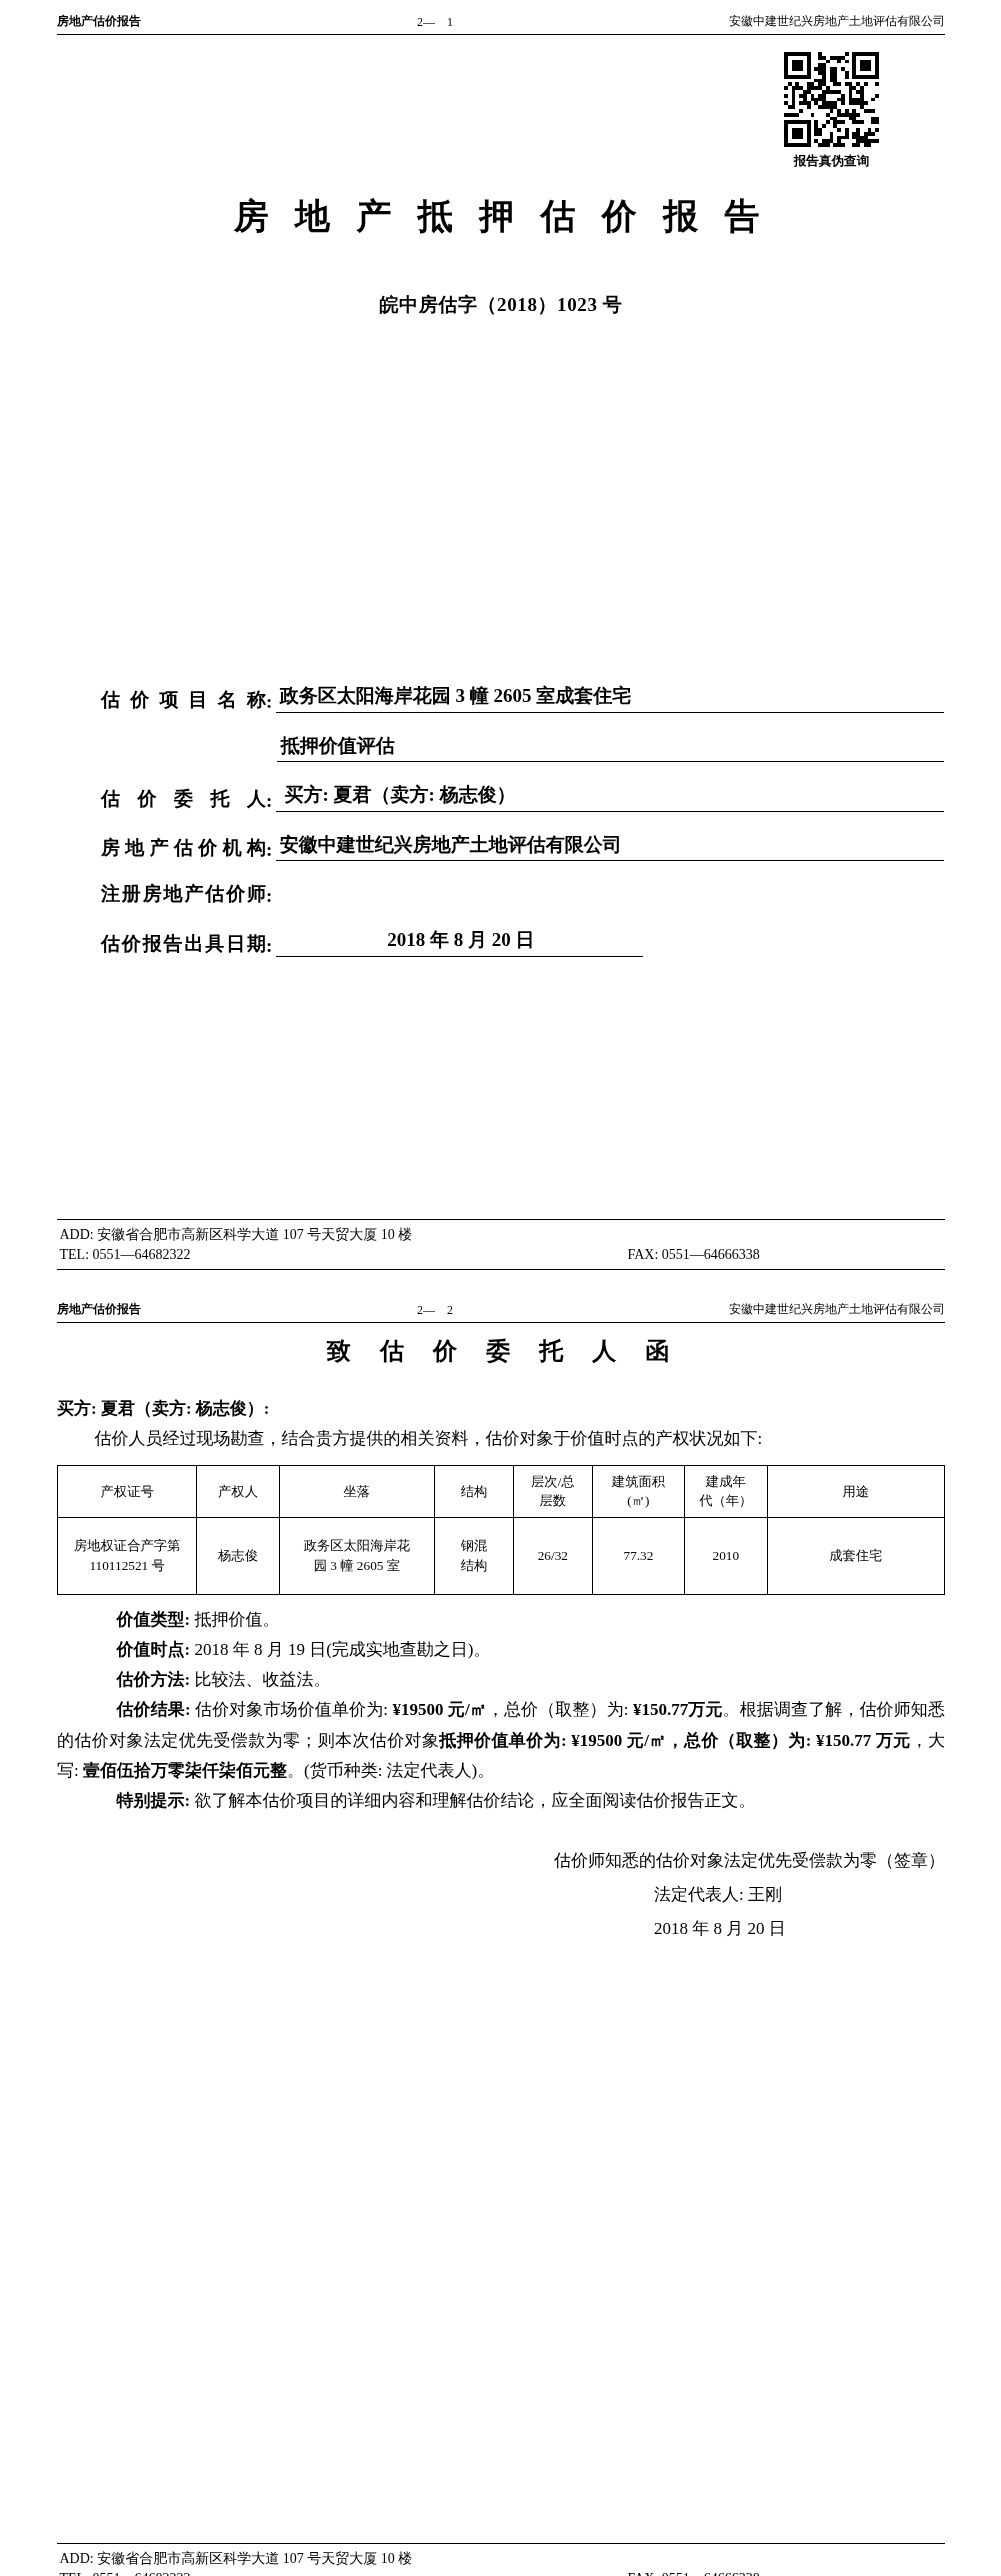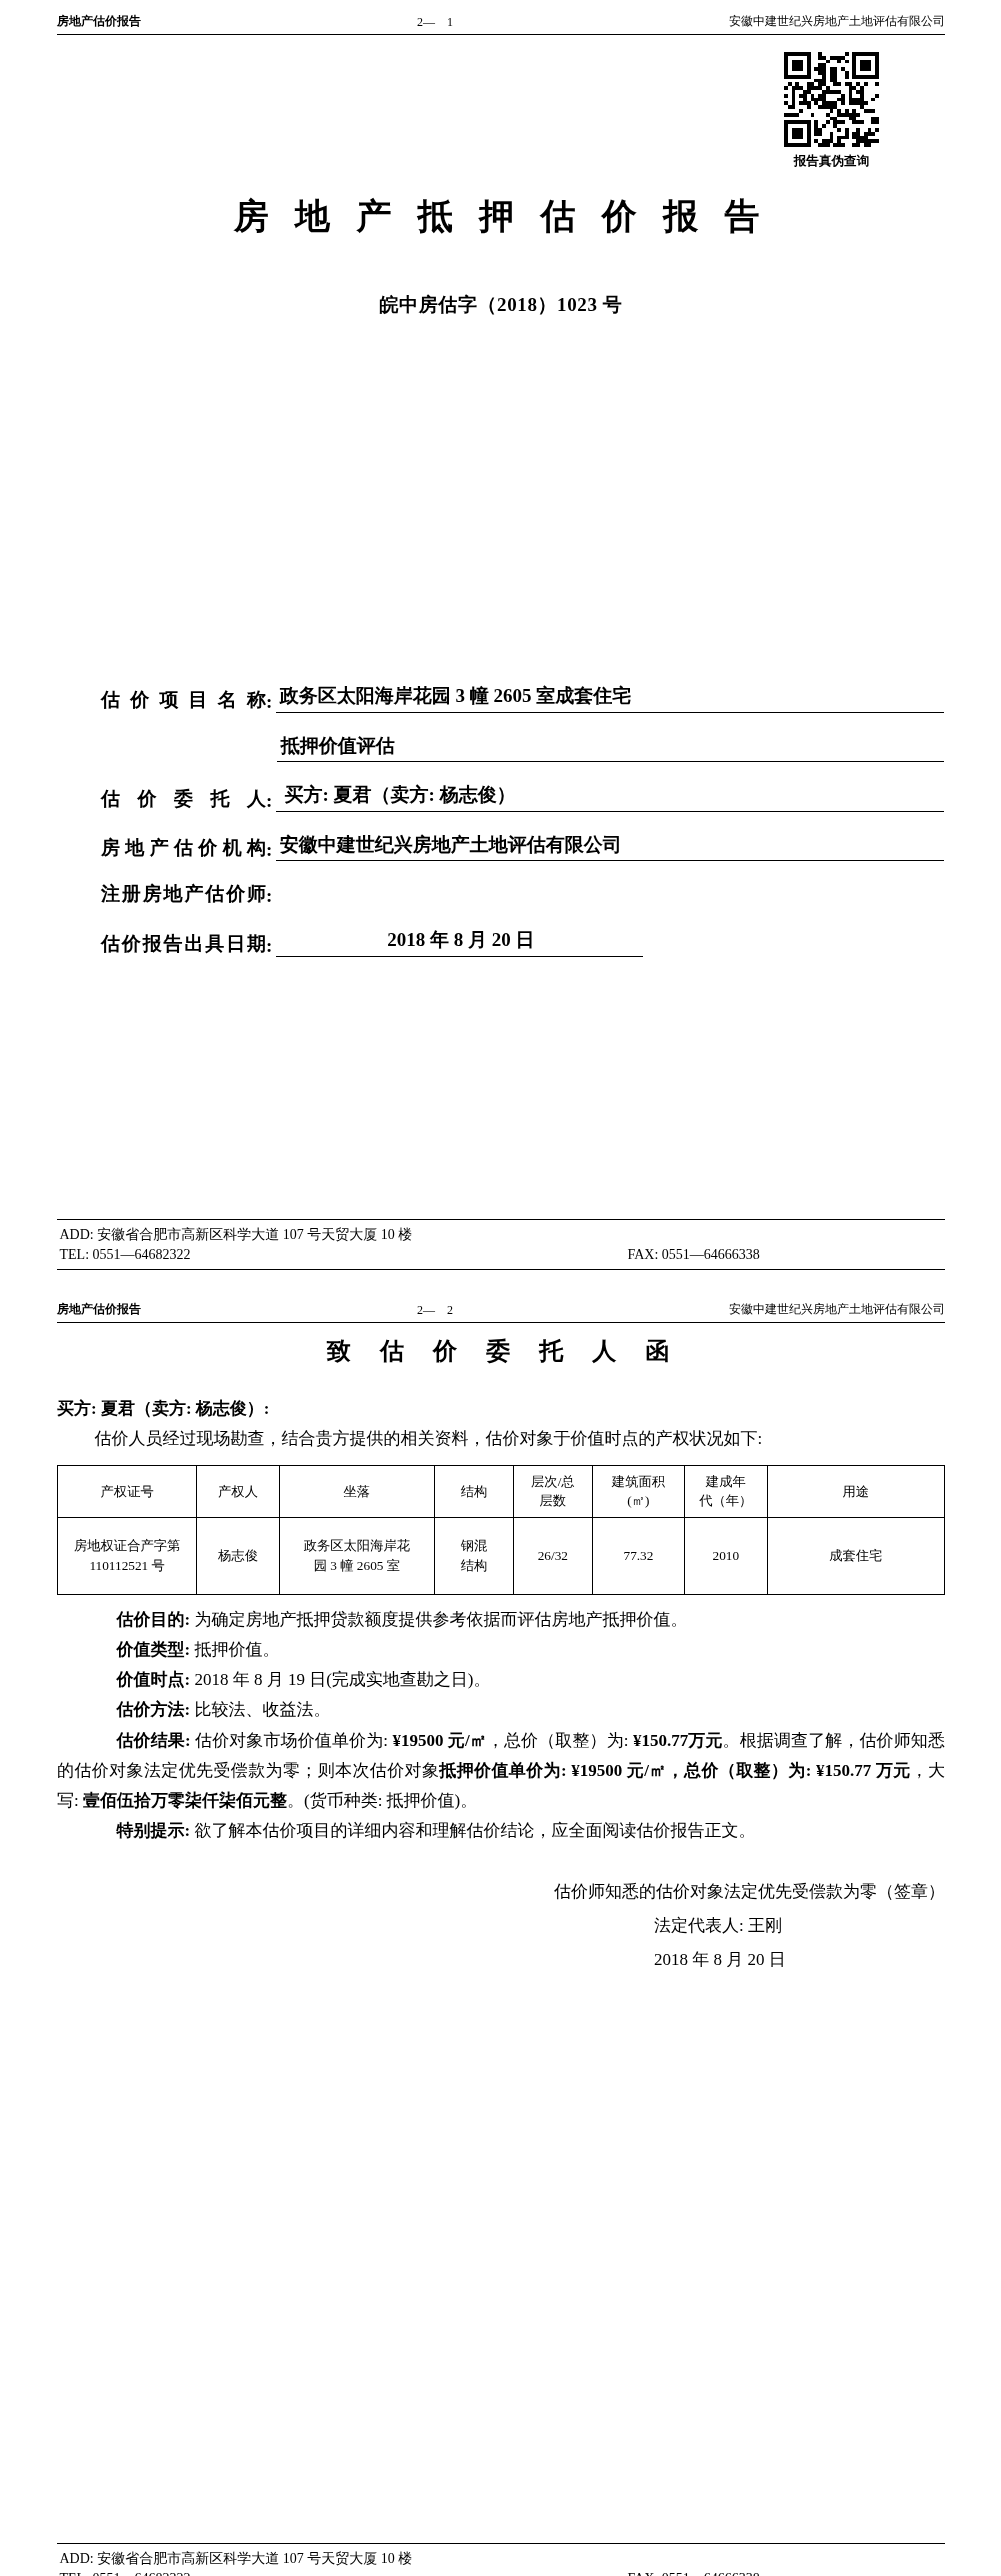--- a/index.html
+++ b/index.html
@@ -547,25 +547,24 @@
 结构</td>
           <td>26/32</td>
           <td>77.32</td>
           <td>2010</td>
           <td>成套住宅</td>
         </tr>
       </tbody>
     </table>
 
     <div class="items">
-      <p class="item"><span class="lbl">估价目的:</span><span> 为确定房地产抵押贷款额度提供参考依据而评估房地产抵押价值。</span></p>
       <p class="item"><span class="lbl">价值类型:</span><span> 抵押价值。</span></p>
       <p class="item"><span class="lbl">价值时点:</span><span> 2018 年 8 月 19 日(完成实地查勘之日)。</span></p>
       <p class="item"><span class="lbl">估价方法:</span><span> 比较法、收益法。</span></p>
-      <p class="item"><span class="lbl">估价结果:</span><span> 估价对象市场价值单价为: </span><span class="bold">¥19500 元/㎡</span><span>，总价（取整）为: </span><span class="bold">¥150.77万元</span><span>。根据调查了解，估价师知悉的估价对象法定优先受偿款为零；则本次估价对象</span><span class="bold">抵押价值单价为: ¥19500 元/㎡，总价（取整）为: ¥150.77 万元</span><span>，大写: </span><span class="bold">壹佰伍拾万零柒仟柒佰元整</span><span>。(货币种类: 抵押价值)。</span></p>
+      <p class="item"><span class="lbl">估价结果:</span><span> 估价对象市场价值单价为: </span><span class="bold">¥19500 元/㎡</span><span>，总价（取整）为: </span><span class="bold">¥150.77万元</span><span>。根据调查了解，估价师知悉的估价对象法定优先受偿款为零；则本次估价对象</span><span class="bold">抵押价值单价为: ¥19500 元/㎡，总价（取整）为: ¥150.77 万元</span><span>，大写: </span><span class="bold">壹佰伍拾万零柒仟柒佰元整</span><span>。(货币种类: 法定代表人)。</span></p>
       <p class="item"><span class="lbl">特别提示:</span><span> 欲了解本估价项目的详细内容和理解估价结论，应全面阅读估价报告正文。</span></p>
     </div>
 
     <div class="sig">
       <div class="sig-line1">估价师知悉的估价对象法定优先受偿款为零（签章）</div>
       <div class="sig-line2">法定代表人: 王刚</div>
       <div class="sig-line3">2018 年 8 月 20 日</div>
     </div>
 
   </div>

